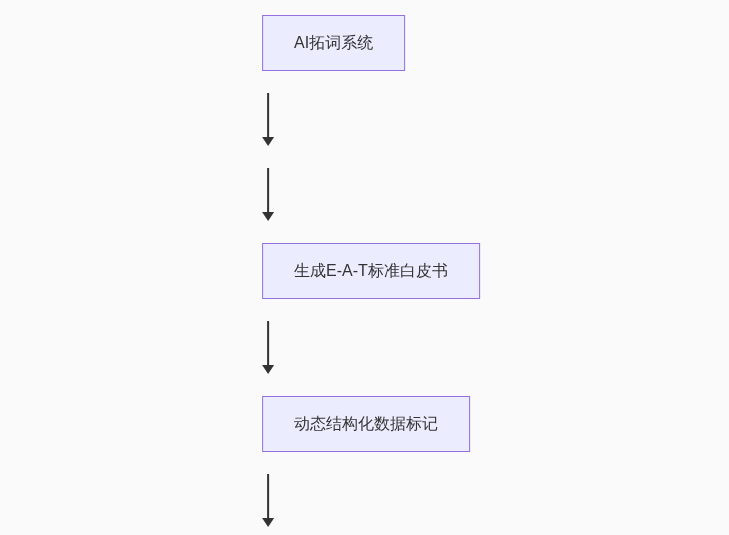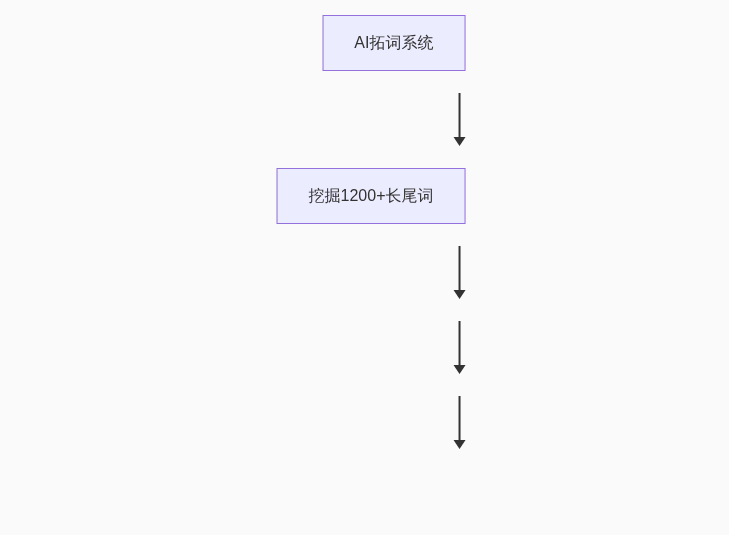--- a/index.html
+++ b/index.html
@@ -14,21 +14,21 @@
     position: relative;
     font-family: "Liberation Sans", "DejaVu Sans", sans-serif;
   }
   .diagram {
     position: absolute;
     left: 371px;
     top: 15px;
     transform: translateX(-50%);
     display: flex;
     flex-direction: column;
-    align-items: flex-end;
+    align-items: flex-start;
     gap: 22px;
   }
   .node {
     box-sizing: border-box;
     height: 56px;
     padding: 0 31px;
     background: #ececff;
     border: 1.5px solid #9370db;
     display: flex;
     align-items: center;
@@ -63,35 +63,38 @@
 
   <div class="node">
     <span>AI拓词系统</span>
   </div>
 
   <div class="edge">
     <div class="edge-line"></div>
     <div class="edge-head"></div>
   </div>
 
+
+  <div class="edge">
+    <div class="edge-line"></div>
+    <div class="edge-head"></div>
+  </div>
+
   <div class="node">
-    <span>挖掘1200+长尾词</span>
+    <span>生成E-A-T标准白皮书</span>
   </div>
 
   <div class="edge">
     <div class="edge-line"></div>
     <div class="edge-head"></div>
   </div>
 
-
-  <div class="edge">
-    <div class="edge-line"></div>
-    <div class="edge-head"></div>
+  <div class="node">
+    <span>动态结构化数据标记</span>
   </div>
-
 
   <div class="edge">
     <div class="edge-line"></div>
     <div class="edge-head"></div>
   </div>
 
 
 </div>
 
 </body></html>

